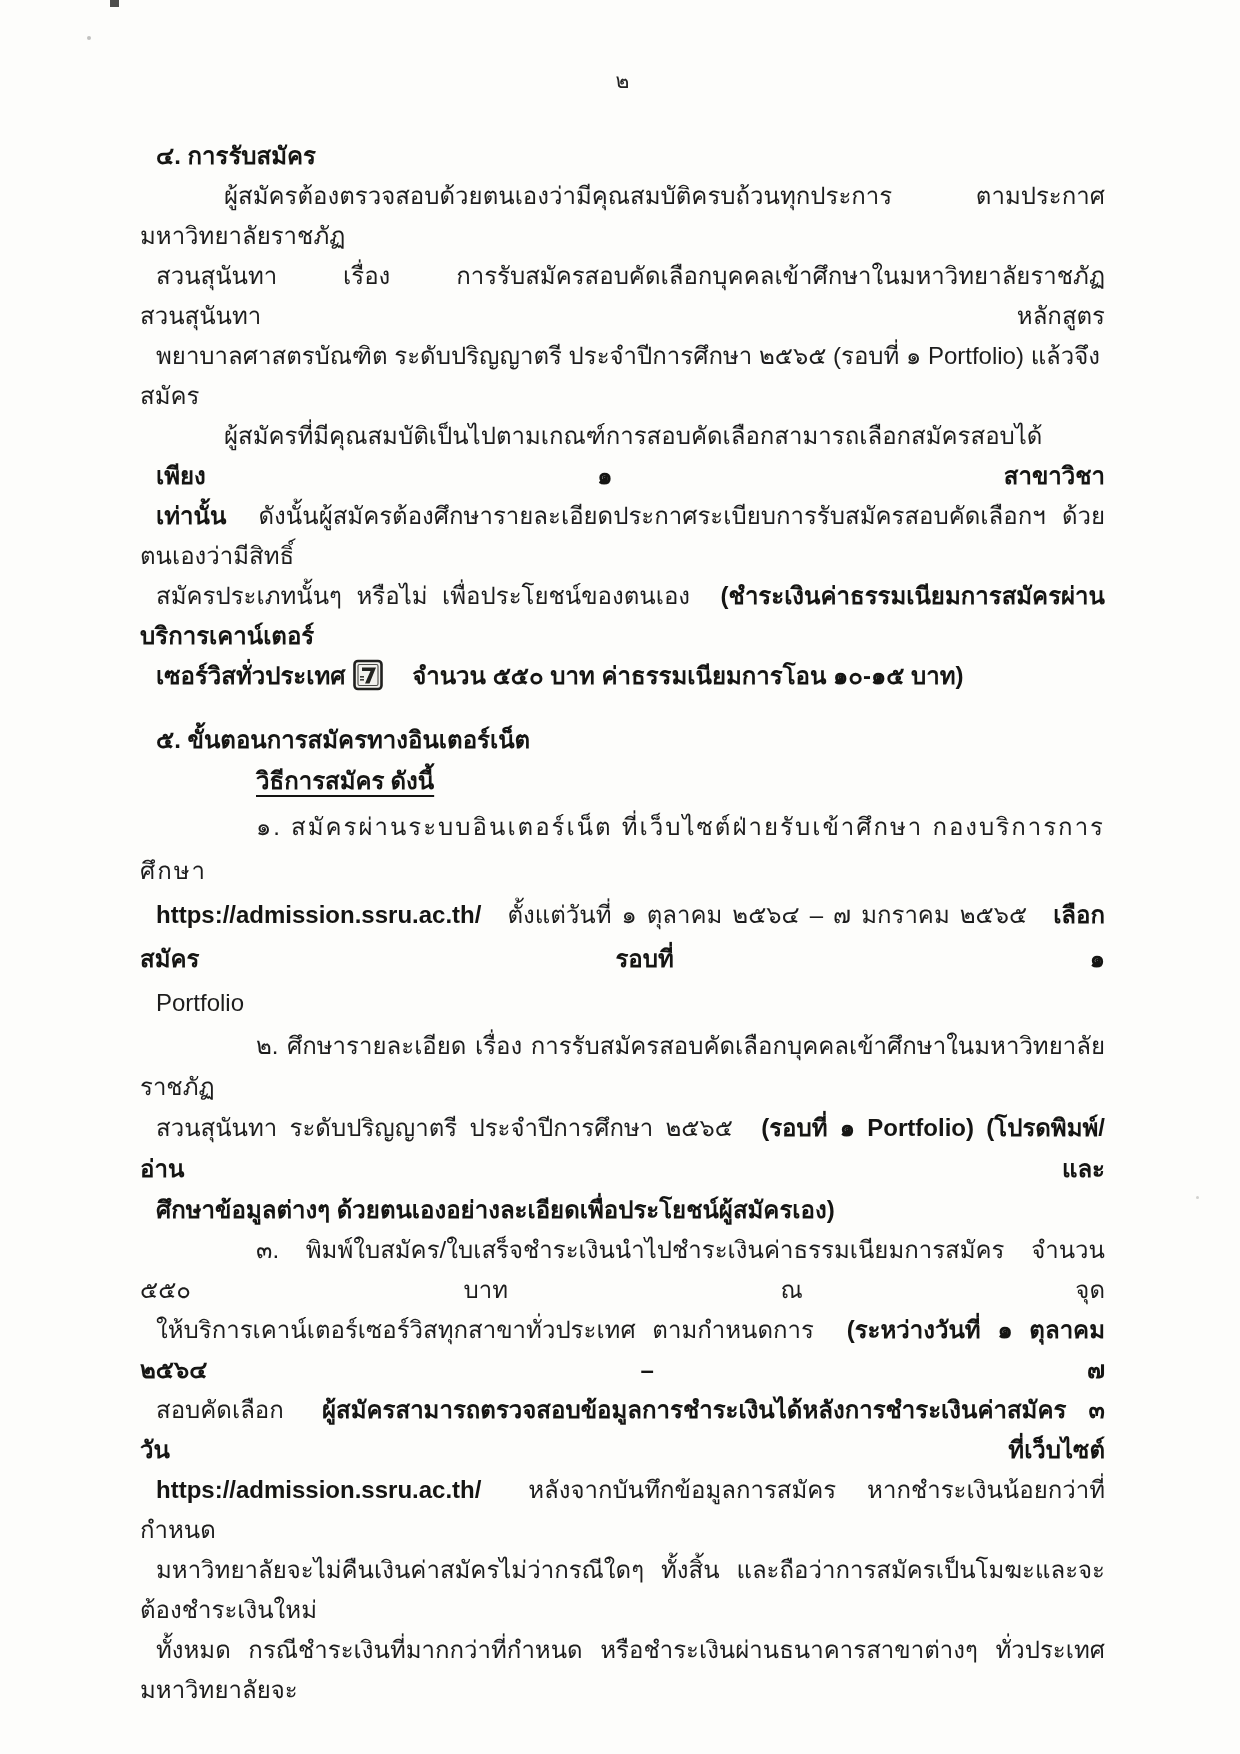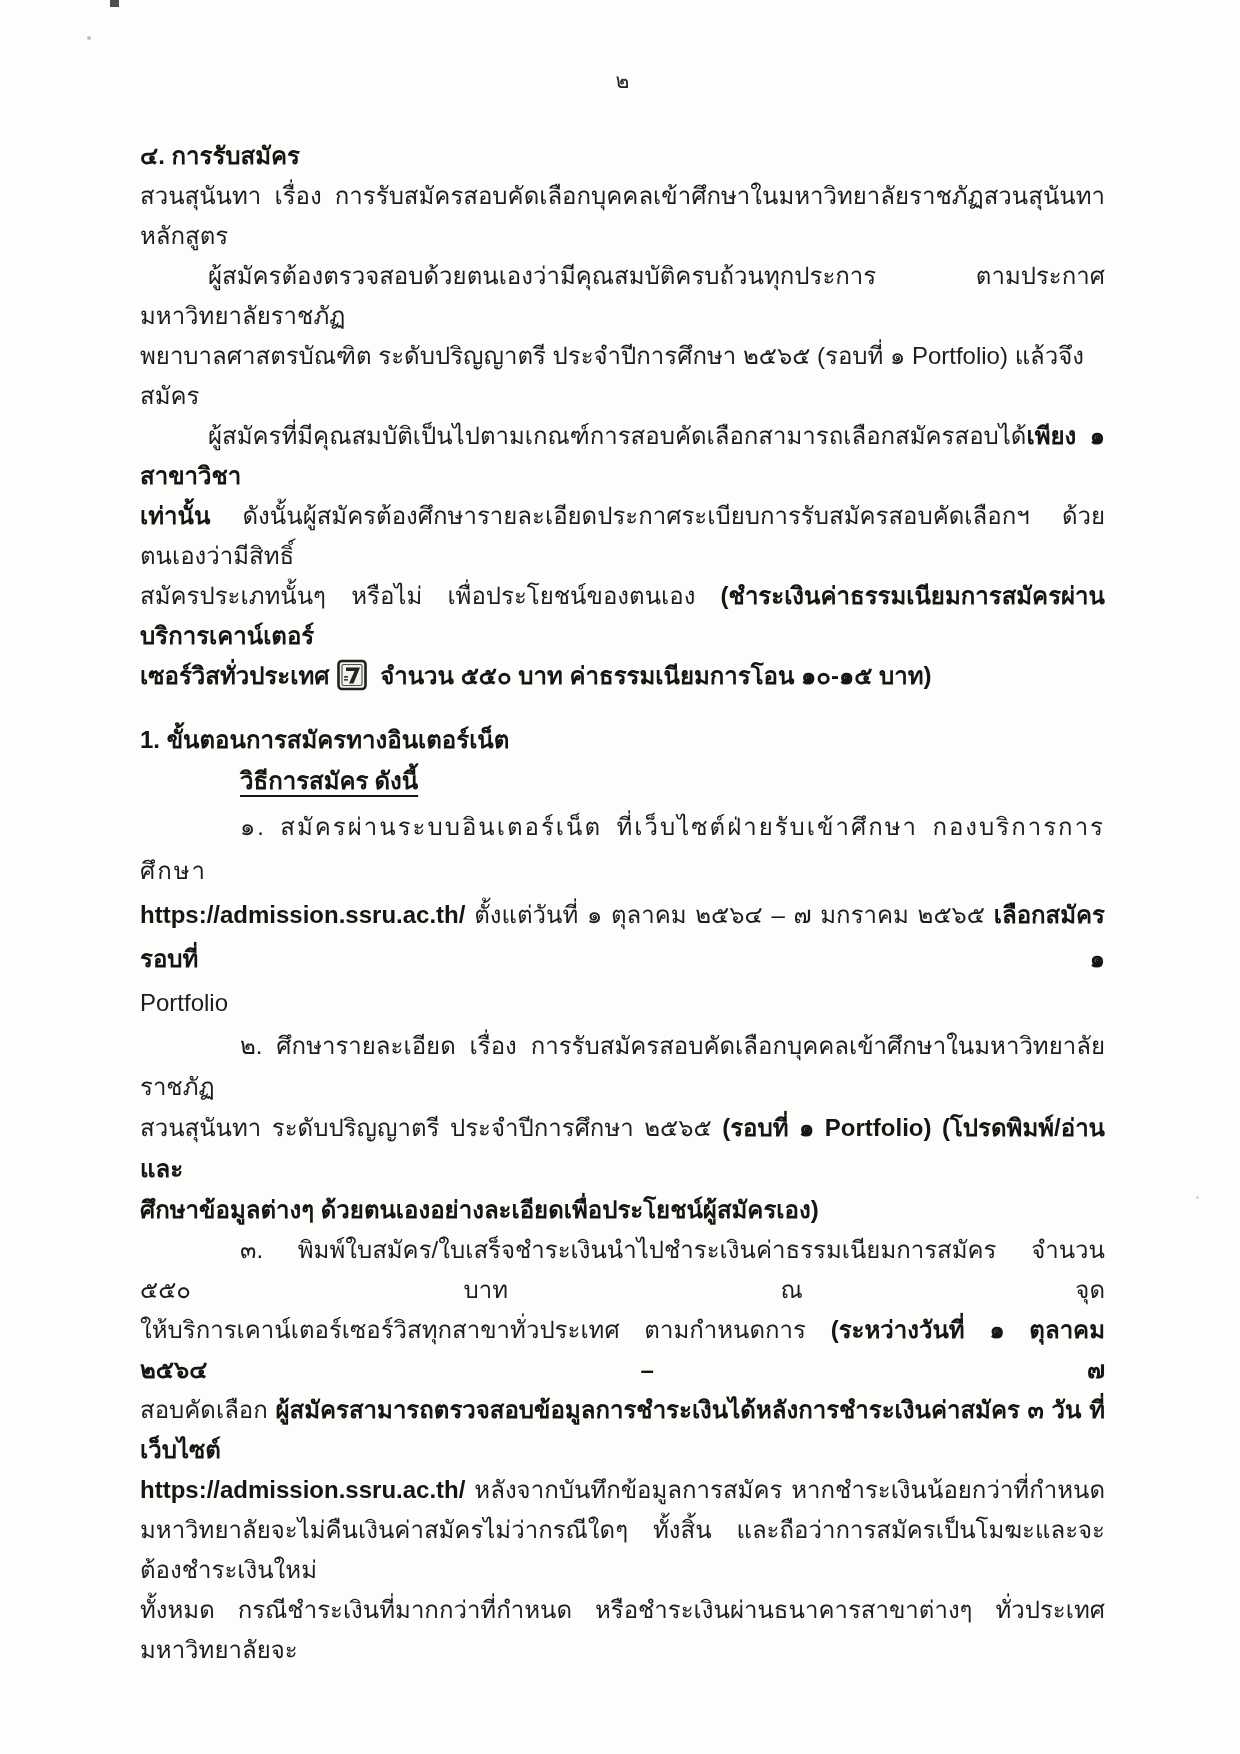--- a/index.html
+++ b/index.html
@@ -16,21 +16,21 @@
     position:absolute;top:64px;left:140px;width:965px;
     text-align:center;font-size:21px;color:#222;
   }
   .content{
     position:absolute;top:136px;left:140px;width:965px;
     font-size:24px;
   }
   .block{margin:0;}
   .line{white-space:normal;}
   .line.f{text-align:justify;text-align-last:justify;}
-  .run{color:inherit;}
+  .run{color:inherit;margin-left:16px;}
   .b{font-weight:bold;color:#151513;}
   .u{text-decoration:underline;text-underline-offset:6px;}
   .lat{font-size:24px;}
   .sp{letter-spacing:2px;}
   .logo7{display:inline-block;width:30px;height:32px;vertical-align:-7px;margin:0 7px;}
   .speck{position:absolute;}
   .speck1{top:0;left:110px;width:9px;height:7px;background:#2f2f2d;opacity:.85;}
   .speck2{top:36px;left:87px;width:4px;height:4px;background:#9a9a97;opacity:.6;border-radius:50%;}
   .speck3{top:1196px;left:1196px;width:3px;height:3px;background:#b5b5b2;opacity:.6;border-radius:50%;}
 </style>
@@ -42,38 +42,38 @@
   <div class="speck speck2"></div>
   <div class="speck speck3"></div>
 
   <div class="pagenum">๒</div>
 
   <div class="content">
       <div class="block" style="line-height: 40px;">
         <div class="line"><span class="run b">๔. การรับสมัคร</span></div>
       </div>
       <div class="block" style="line-height: 40px;">
+        <div class="line f" style="text-indent: 68px;"><span class="run">ผู้สมัครต้องตรวจสอบด้วยตนเองว่ามีคุณสมบัติครบถ้วนทุกประการ ตามประกาศมหาวิทยาลัยราชภัฏ</span></div>
         <div class="line f"><span class="run">สวนสุนันทา เรื่อง การรับสมัครสอบคัดเลือกบุคคลเข้าศึกษาในมหาวิทยาลัยราชภัฏสวนสุนันทา หลักสูตร</span></div>
-        <div class="line f" style="text-indent: 68px;"><span class="run">ผู้สมัครต้องตรวจสอบด้วยตนเองว่ามีคุณสมบัติครบถ้วนทุกประการ ตามประกาศมหาวิทยาลัยราชภัฏ</span></div>
         <div class="line"><span class="run">พยาบาลศาสตรบัณฑิต ระดับปริญญาตรี ประจำปีการศึกษา ๒๕๖๕ (รอบที่ ๑ Portfolio) แล้วจึงสมัคร</span></div>
       </div>
       <div class="block" style="line-height: 40px;">
         <div class="line f" style="text-indent: 68px;"><span class="run">ผู้สมัครที่มีคุณสมบัติเป็นไปตามเกณฑ์การสอบคัดเลือกสามารถเลือกสมัครสอบได้</span><span class="run b">เพียง ๑ สาขาวิชา</span></div>
         <div class="line f"><span class="run b">เท่านั้น</span><span class="run"> ดังนั้นผู้สมัครต้องศึกษารายละเอียดประกาศระเบียบการรับสมัครสอบคัดเลือกฯ ด้วยตนเองว่ามีสิทธิ์</span></div>
         <div class="line f"><span class="run">สมัครประเภทนั้นๆ หรือไม่ เพื่อประโยชน์ของตนเอง </span><span class="run b">(ชำระเงินค่าธรรมเนียมการสมัครผ่านบริการเคาน์เตอร์</span></div>
         <div class="line"><span class="run b">เซอร์วิสทั่วประเทศ</span><span class="logo7"><svg viewBox="0 0 30 32" width="30" height="32">
               <rect x="1.5" y="2" width="27" height="28" rx="3.5" fill="#f3f2ee" stroke="#20201e" stroke-width="2.6"></rect>
               <rect x="5" y="5.5" width="20" height="21" rx="1.5" fill="none" stroke="#4a4a46" stroke-width="1.1"></rect>
               <path d="M9 8.5 L23 8.5 L16.5 24.5 L12 24.5 L17.5 12 L9 12 Z" fill="#23231f"></path>
               <rect x="7" y="17" width="4" height="1.6" fill="#3a3a36"></rect>
               <rect x="7" y="20" width="4" height="1.6" fill="#3a3a36"></rect>
             </svg></span><span class="run b"> จำนวน ๕๕๐ บาท ค่าธรรมเนียมการโอน ๑๐-๑๕ บาท)</span></div>
       </div>
       <div class="block" style="line-height: 40px; margin-top: 24px;">
-        <div class="line"><span class="run b">1. ขั้นตอนการสมัครทางอินเตอร์เน็ต</span></div>
+        <div class="line"><span class="run b">๕. ขั้นตอนการสมัครทางอินเตอร์เน็ต</span></div>
       </div>
       <div class="block" style="line-height: 43px; font-family: Liberation Serif, serif;">
         <div class="line" style="text-indent: 100px;"><span class="run b u">วิธีการสมัคร ดังนี้</span></div>
       </div>
       <div class="block" style="line-height: 44px; margin-top: 2px;">
         <div class="line f" style="text-indent: 100px;"><span class="run sp">๑. สมัครผ่านระบบอินเตอร์เน็ต ที่เว็บไซต์ฝ่ายรับเข้าศึกษา กองบริการการศึกษา</span></div>
         <div class="line f"><span class="run b lat">https://admission.ssru.ac.th/ </span><span class="run">ตั้งแต่วันที่ ๑ ตุลาคม ๒๕๖๔ – ๗ มกราคม ๒๕๖๕ </span><span class="run b">เลือกสมัคร รอบที่ ๑</span></div>
         <div class="line"><span class="run lat">Portfolio</span></div>
       </div>
       <div class="block" style="line-height: 41px;">

